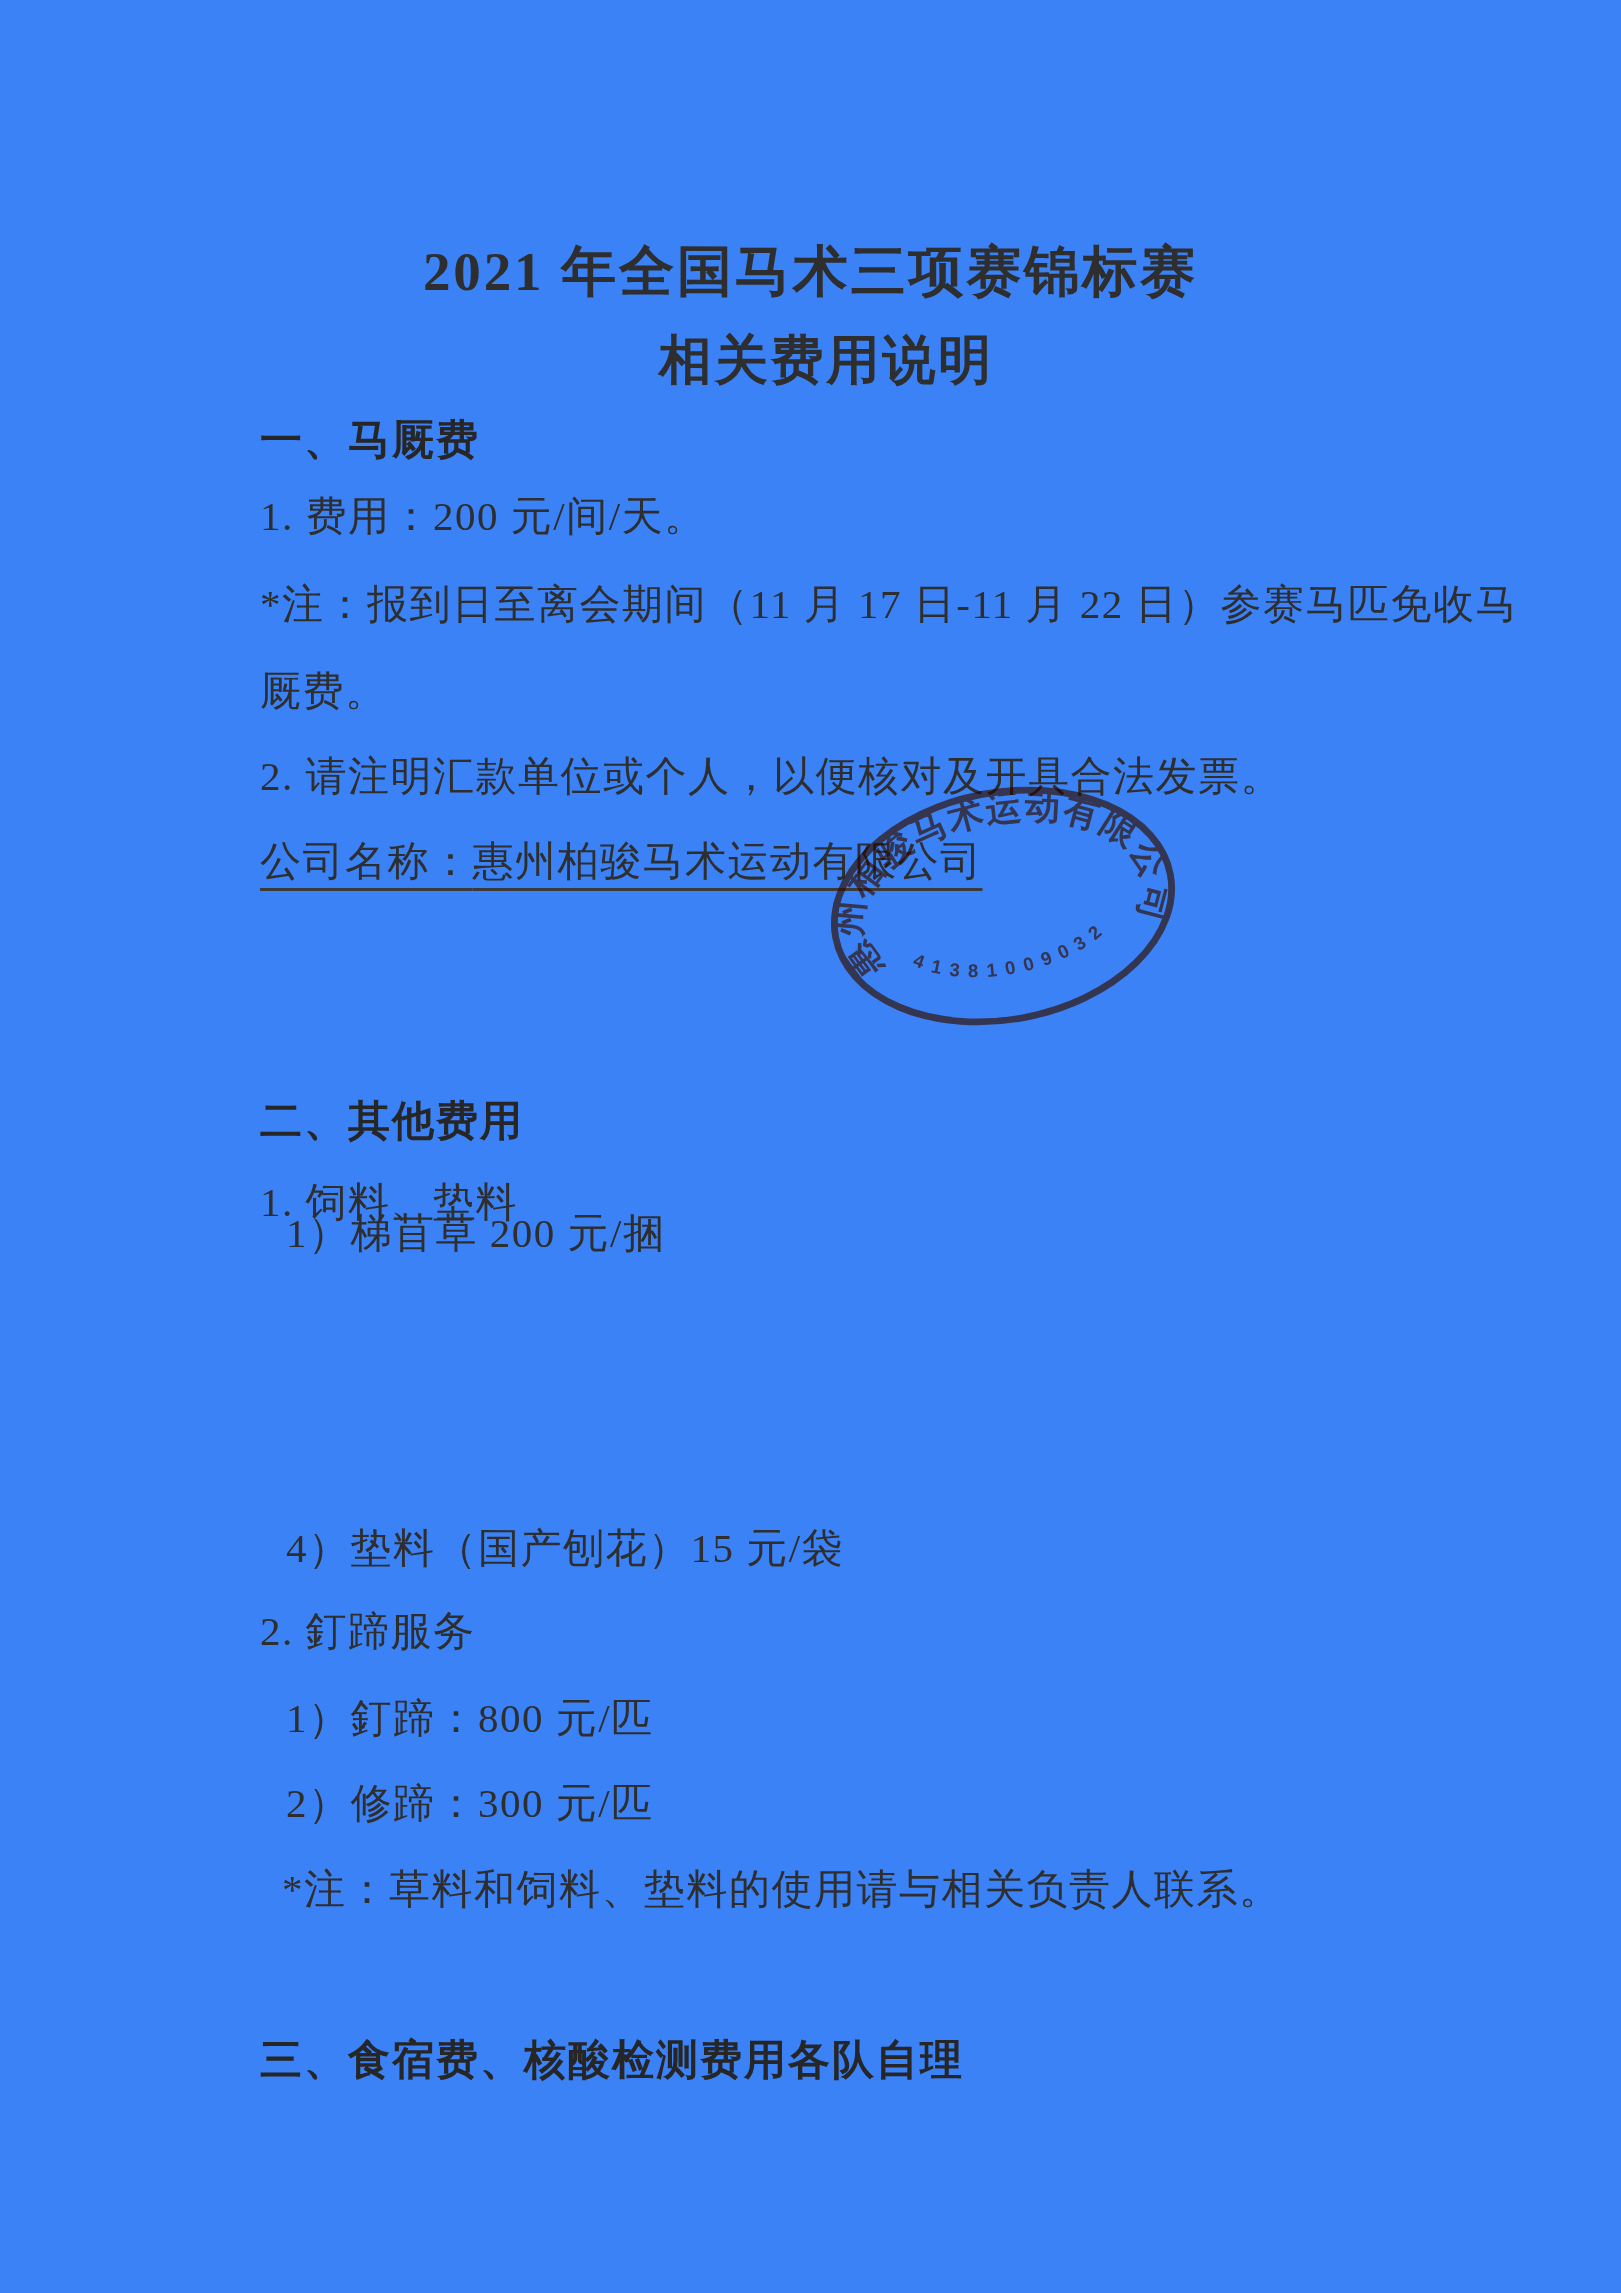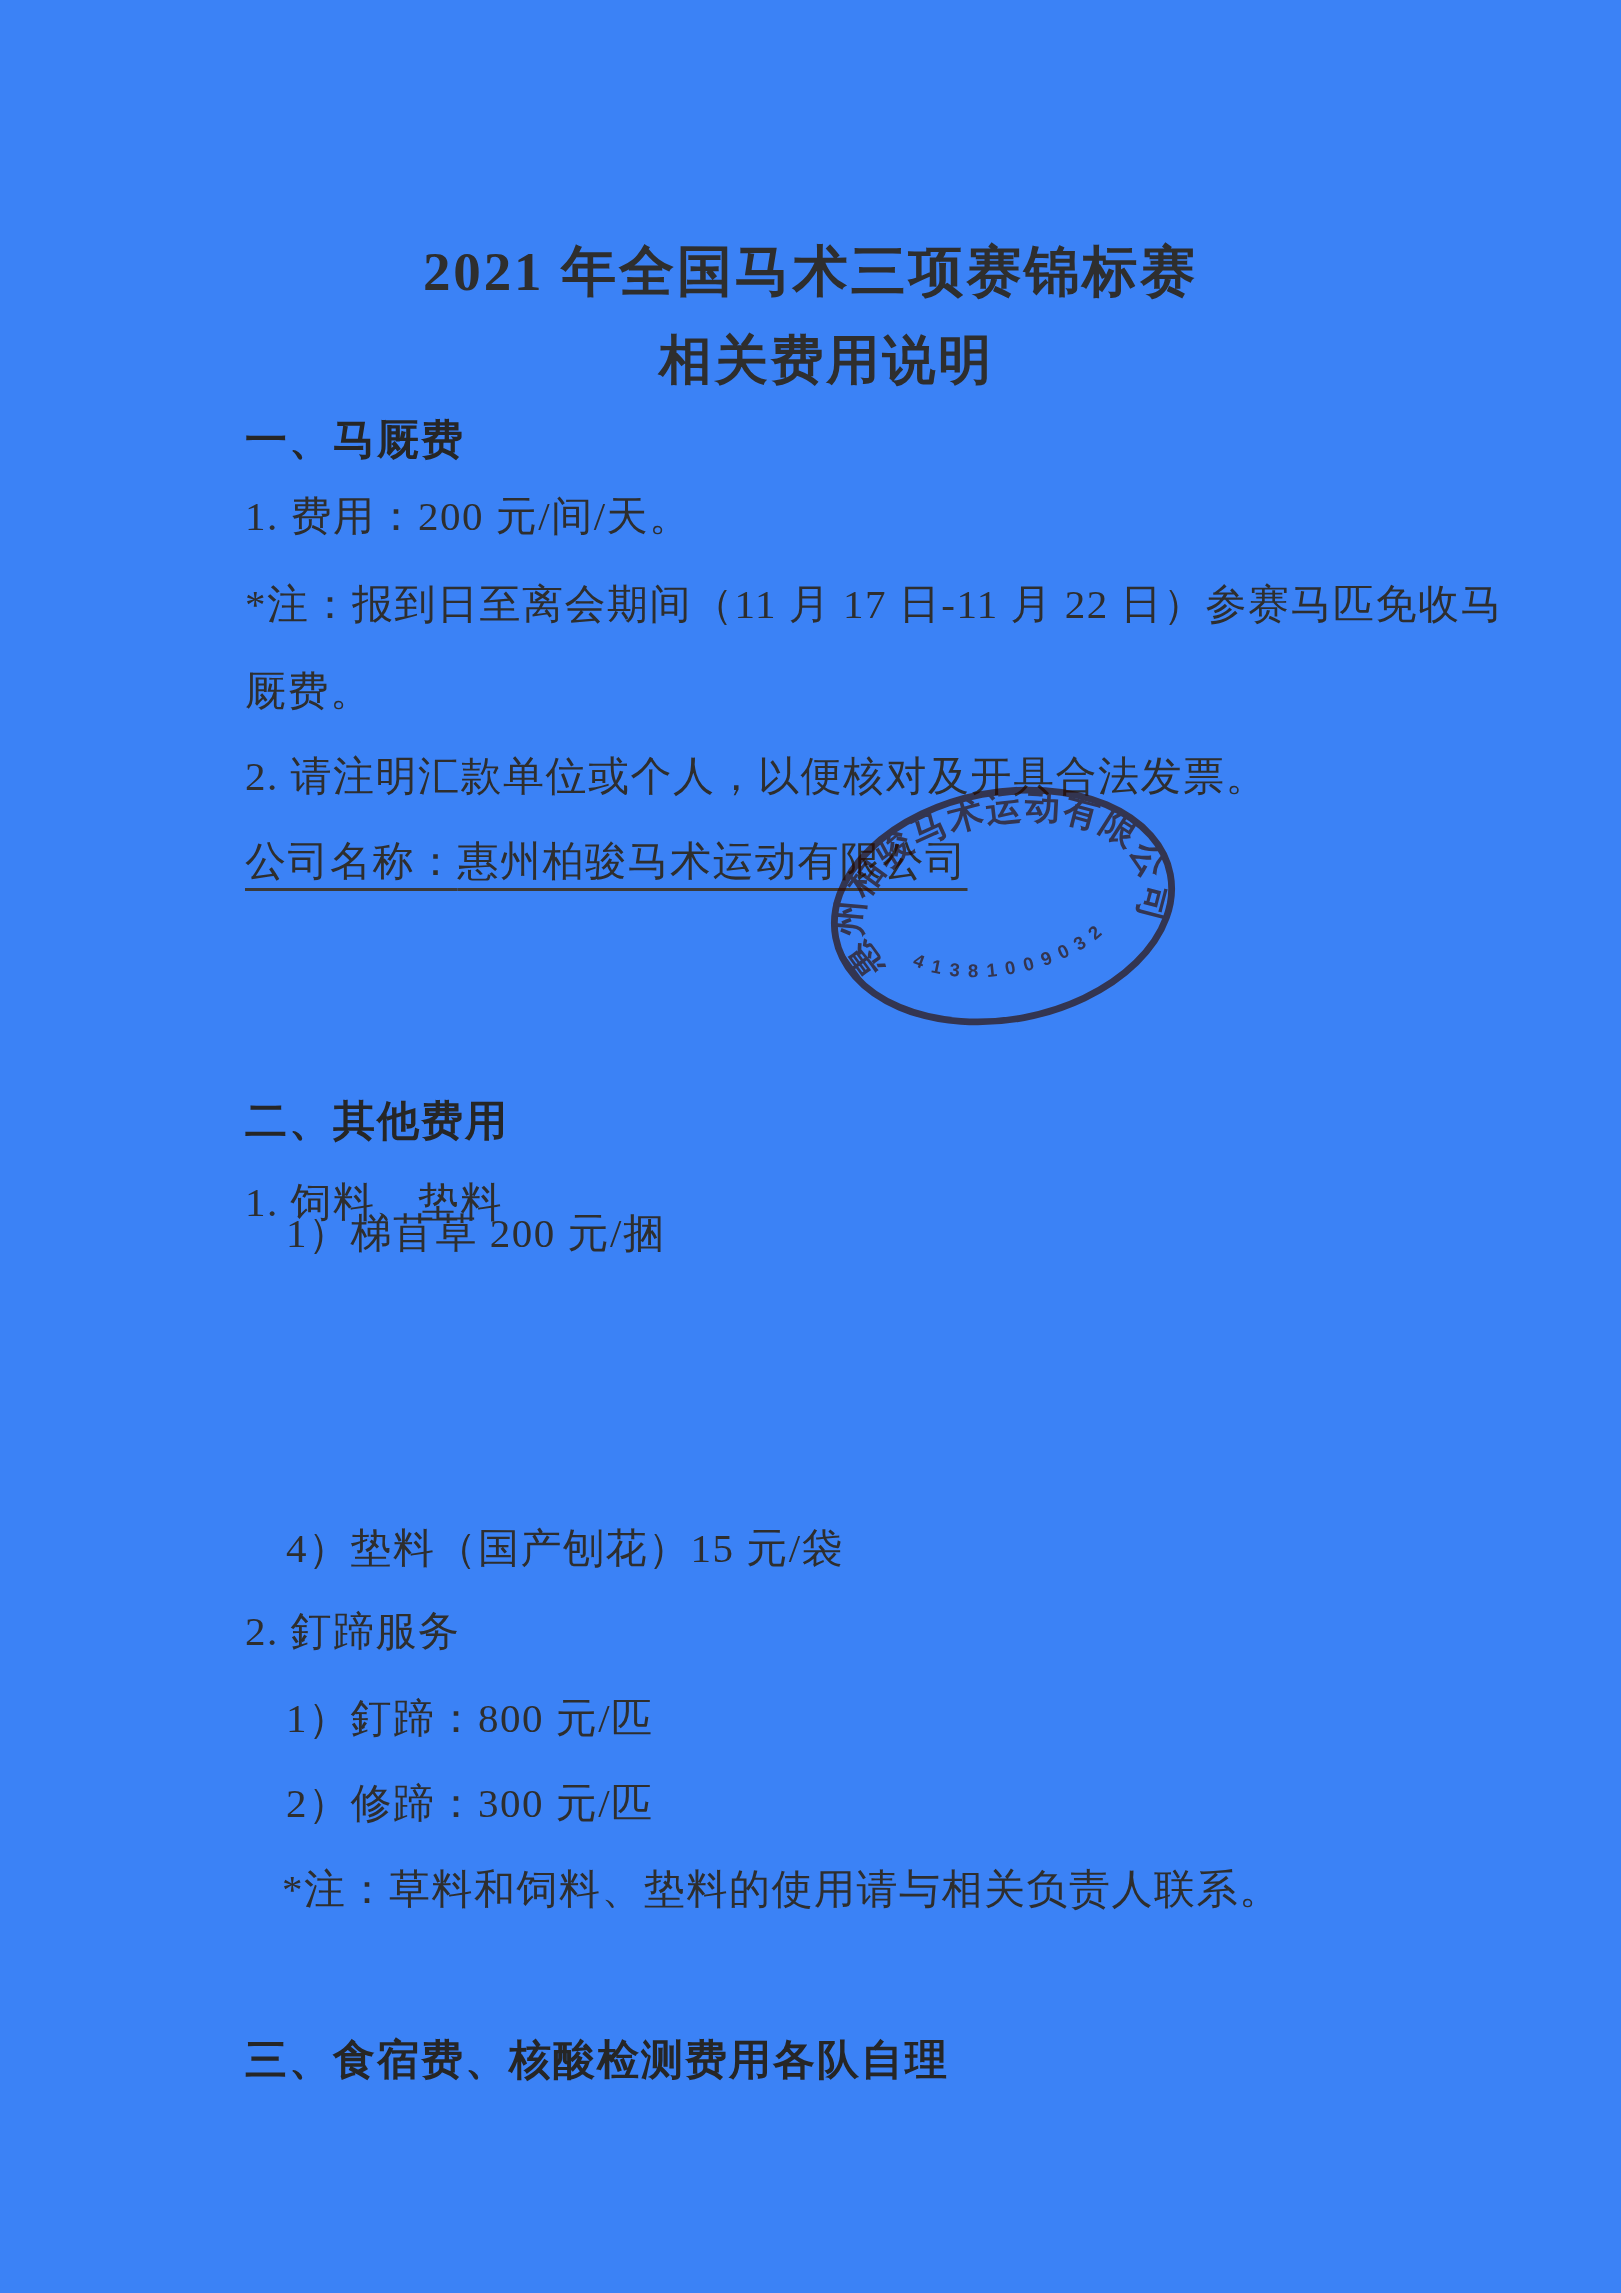--- a/index.html
+++ b/index.html
@@ -31,21 +31,21 @@
     text-align: center;
     font-size: 53px;
     font-weight: bold;
     letter-spacing: 2.9px;
     margin: 0;
     white-space: nowrap;
     padding-left: 16px;
   }
   .line {
     position: absolute;
-    left: 245px;
+    left: 260px;
     font-size: 41px;
     line-height: 1.15;
     letter-spacing: 1.5px;
     white-space: nowrap;
   }
   .line.indent { left: 286px; }
   .line.note2  { left: 282px; }
   .sec {
     font-family: "Liberation Sans", "DejaVu Sans", sans-serif;
     font-weight: bold;

